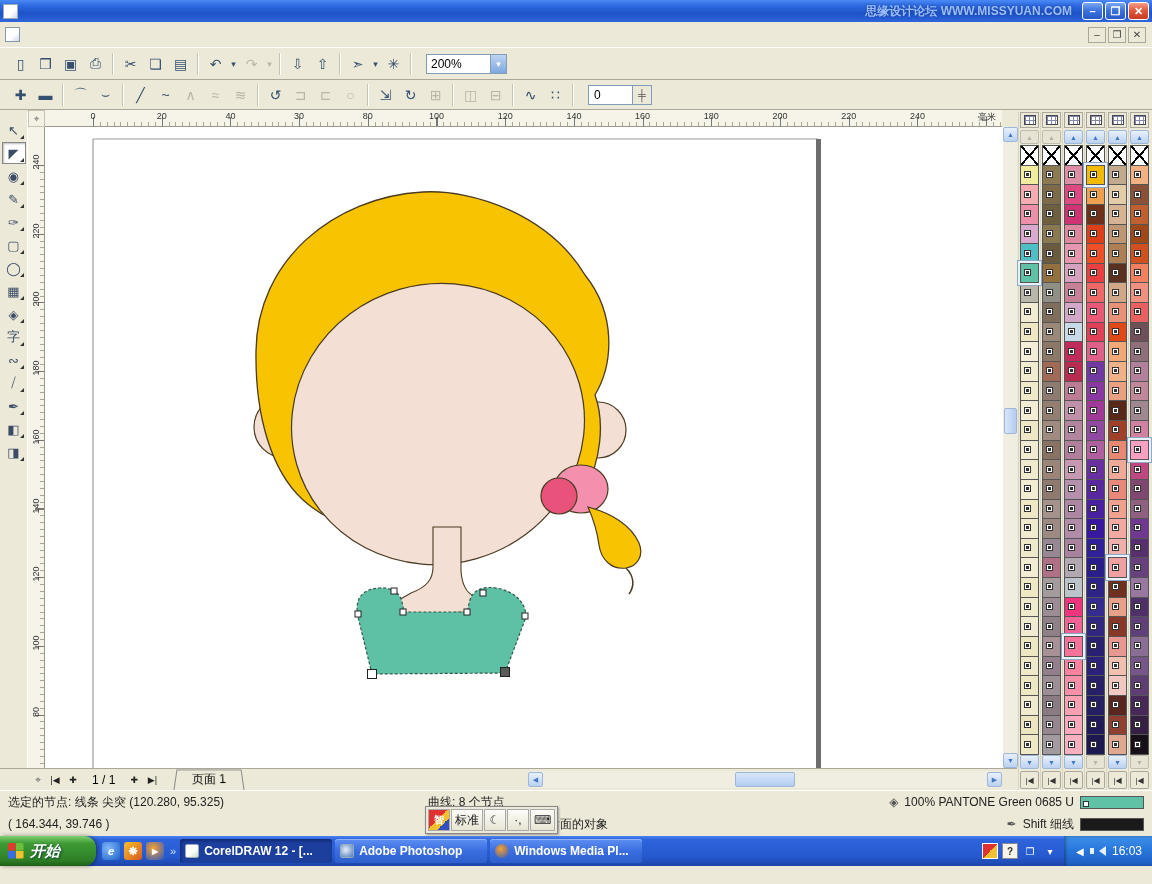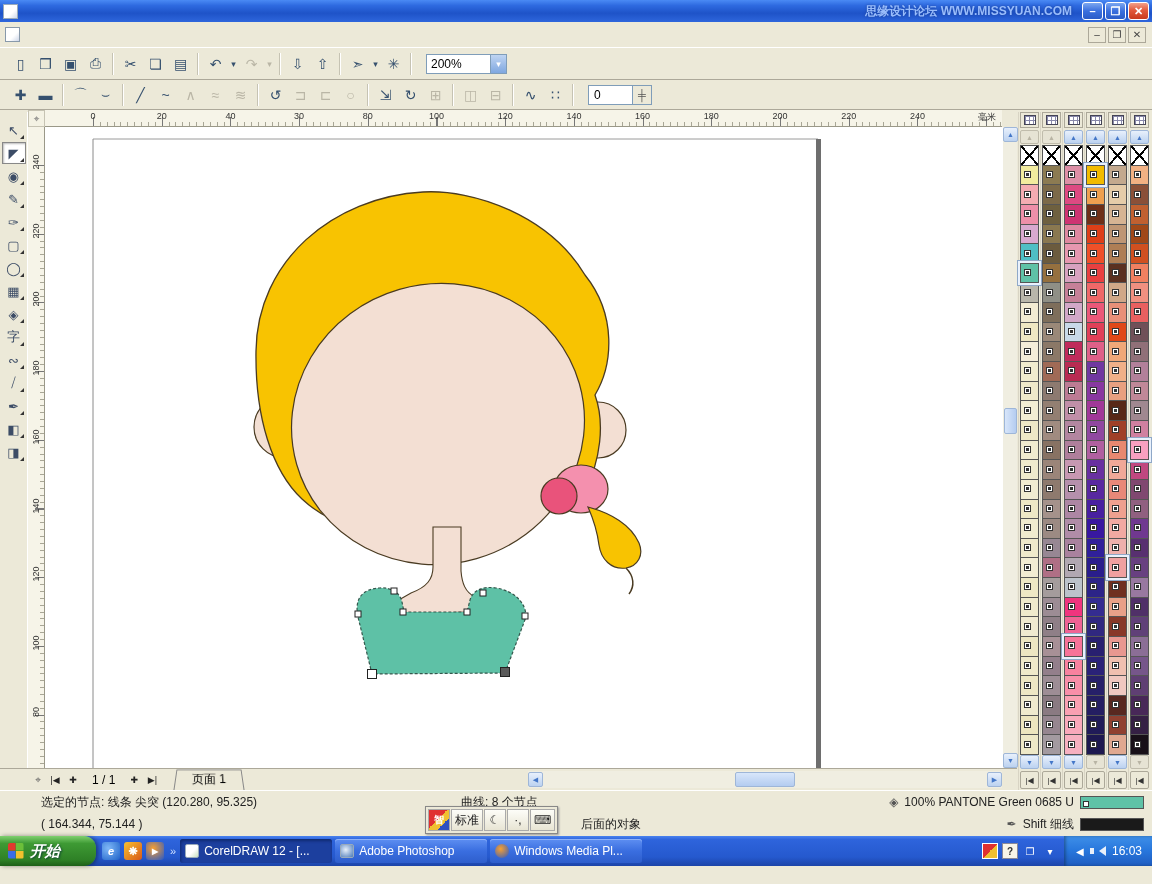--- a/index.html
+++ b/index.html
@@ -105,21 +105,21 @@
     display:flex; align-items:center; font-size:12px; }
   .pg-ico { width:16px; text-align:center; color:#666; font-size:10px; margin-left:30px; }
   .pg-btn { width:18px; height:18px; display:flex; align-items:center; justify-content:center; color:#222; font-size:9px; }
   .pg-ind { padding:0 10px; }
   .pagetab { margin-left:14px; padding:1px 16px 2px; border:1px solid #888; border-bottom:none; background:#ECE9D8;
     transform:perspective(8px) rotateX(2deg); font-size:12px; }
   .hscroll { position:absolute; left:528px; top:2px; width:474px; height:17px; background:#F0EEE1; }
 
   
   .statusbar { position:absolute; top:790px; left:0; width:1152px; height:46px; background:#ECE9D8; border-top:1px solid #fff; font-size:12px; color:#222; }
-  .st-row { position:relative; height:22px; line-height:22px; white-space:nowrap;margin-left:33px; }
+  .st-row { position:relative; height:22px; line-height:22px; white-space:nowrap; }
   .st1-left { position:absolute; left:8px; }
   .st1-mid { position:absolute; left:428px; }
   .st2-left { position:absolute; left:8px; }
   .st2-hint { position:absolute; left:118px; }
   .st2-tail { position:absolute; left:548px; }
   .st-right { position:absolute; right:8px; top:0; display:flex; align-items:center; gap:6px; height:22px; }
   .st-swatch { position:relative; width:64px; height:13px; border:1px solid #555; }
   .st-swatch .mk { position:absolute; left:2px; bottom:1px; width:6px; height:6px; background:#fff; border:1px solid #333; }
   .st-ico { color:#555; font-size:12px; }
 
@@ -149,21 +149,21 @@
   .ql.wmp { background:radial-gradient(circle at 40% 35%,#F8A030,#2858C8); font-size:8px; }
   .chev { color:#cfe0ff; font-size:11px; margin-right:4px; }
   .tasks { display:flex; align-items:center; gap:3px; flex:1; }
   .task { width:152px; height:24px; display:flex; align-items:center; gap:5px; padding:0 5px; border-radius:3px;
     background:linear-gradient(180deg,#5E8FF2,#3A6EE0 50%,#2E5ECC); box-shadow:inset 0 1px 0 #8FB2F8; color:#fff; font-size:12px; white-space:nowrap; overflow:hidden; }
   .task.active { background:#1C3F9E; box-shadow:inset 1px 2px 3px #102A70; }
   .tico { width:14px; height:14px; flex:none; border-radius:2px; }
   .tico.corel { background:linear-gradient(135deg,#fff 55%,#c8e0c0); border:1px solid #9ab; }
   .tico.photoshop { background:radial-gradient(circle at 40% 40%,#E8F0FA,#4878B8); border:1px solid #9ab; }
   .tico.wmp { background:radial-gradient(circle at 40% 35%,#F8A030,#2858C8); border-radius:50%; }
-  .tlabel { overflow:hidden; text-overflow:ellipsis; }
+  .tlabel { overflow:hidden; text-overflow:ellipsis;font-weight:bold; }
   .tray { height:30px; display:flex; align-items:center; gap:6px; padding:0 10px 0 8px;
     background:linear-gradient(180deg,#3E8FE8 0%,#2776DC 50%,#1E5CC0 100%); box-shadow:inset 2px 0 3px rgba(0,0,0,.3); color:#fff; }
   .trayicons { display:flex; align-items:center; gap:4px; padding-right:6px; }
   .tray-ico { width:16px; height:16px; display:flex; align-items:center; justify-content:center; font-size:10px; color:#fff; }
   .tray-ico.ime { background:linear-gradient(135deg,#E03030 50%,#F0C030 50%); border:1px solid #fff; font-size:8px; }
   .tray-ico.help { background:#F8F4E8; color:#333; border:1px solid #889; font-weight:bold; }
   .spk { width:0; height:0; border:5px solid transparent; border-right:7px solid #E8F0FA; position:relative; }
   .spk::before { content:""; position:absolute; left:-9px; top:-3px; width:4px; height:6px; background:#E8F0FA; }
   .time { font-size:12px; color:#fff; }
 
@@ -969,21 +969,21 @@
       <span class="st1-mid">曲线: 8 个节点</span>
       <span class="st-right">
         <span class="st-ico">◈</span>
         <span>100% PANTONE Green 0685 U</span>
         <span class="st-swatch" id="fillsw" style="background: rgb(95, 194, 167);">
             <span class="mk"></span>
           </span>
       </span>
     </div>
     <div class="st-row">
-      <span class="st2-left">( 164.344, 75.144 )</span>
+      <span class="st2-left">( 164.344, 39.746 )</span>
       <span class="st2-tail">后面的对象</span>
       <span class="st-right">
         <span class="st-ico">✒</span>
         <span>Shift  细线</span>
         <span class="st-swatch" id="outlsw" style="background: rgb(26, 26, 26);"></span>
       </span>
     </div>
   </div>
 
   <div class="imebar">

